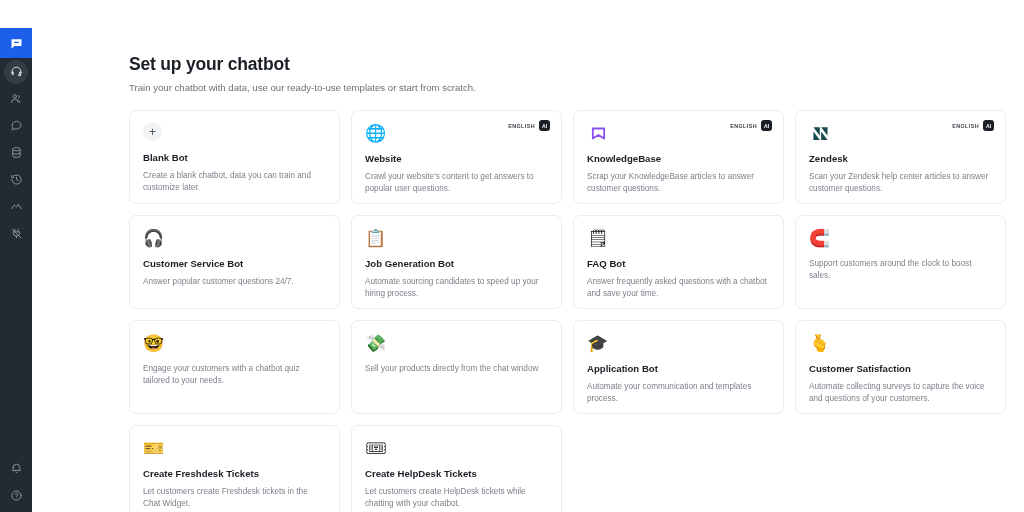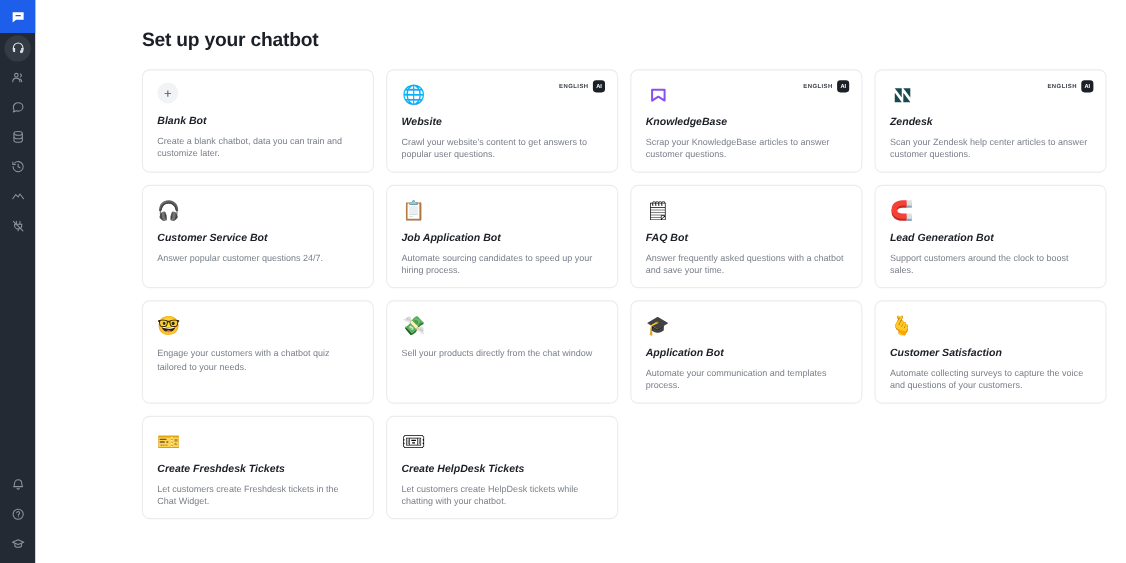--- a/index.html
+++ b/index.html
@@ -2,21 +2,21 @@
 <html><head>
 <meta charset="utf-8">
 <style>
   * { box-sizing: border-box; margin: 0; padding: 0; }
   html, body {
     width: 1024px; height: 512px;
     overflow: hidden;
     background: #ffffff;
     font-family: "Liberation Sans", sans-serif;
   }
-  .app { display: flex; width: 1024px; height: 371px; }
+  .app { display: flex; width: 1024px; height: 371px; margin-top: 28px; }
 
   
   .rail {
     width: 32px; height: 512px;
     background: #242a33;
     display: flex; flex-direction: column; align-items: center;
     position: relative; flex: 0 0 32px;
   }
   .rail-top { width: 100%; display: flex; flex-direction: column; align-items: center; }
   .rail-bottom { width: 100%; margin-top: auto; display: flex; flex-direction: column; align-items: center; padding-bottom: 4px; }
@@ -87,21 +87,21 @@
     margin-bottom: 9px;
   }
   .card-icon.plus {
     width: 19px; height: 19px; border-radius: 50%;
     background: #f2f3f5; color: #4d535c;
     font-size: 12px; font-weight: 400;
     margin-bottom: 11px;
   }
   .card-title {
     font-size: 9.6px; font-weight: 700; color: #1b1f26;
-    line-height: 1.2; margin-bottom: 6px; font-style: italic;
+    line-height: 1.2; margin-bottom: 6px;
   }
   .card-desc {
     font-size: 8.2px; color: #7b818b; line-height: 1.42;
   }
 </style>
 </head>
 <body>
 
 <div class="app">
 
@@ -209,20 +209,21 @@
             <path d="M2.5 9L12 5l9.5 4L12 13z"></path>
             <path d="M6.5 11v4c0 1.4 2.5 2.6 5.5 2.6s5.5-1.2 5.5-2.6v-4"></path>
           </svg>
         </span>
       </div>
     </div>
   </nav>
 
   <main class="main">
     <h1 class="page-title">Set up your chatbot</h1>
+    <p class="page-subtitle">Train your chatbot with data, use our ready-to-use templates or start from scratch.</p>
     <div class="grid" id="card-grid">
         <div class="card">
           <div class="card-icon plus">+</div>
           <div class="card-title">Blank Bot</div>
           <div class="card-desc">Create a blank chatbot, data you can train and customize later.</div>
         </div>
         <div class="card">
           <div class="card-badge">
             <span class="badge-lang">ENGLISH</span>
             <span class="badge-ai">AI</span>
@@ -260,31 +261,30 @@
           <div class="card-title">Zendesk</div>
           <div class="card-desc">Scan your Zendesk help center articles to answer customer questions.</div>
         </div>
         <div class="card">
           <div class="card-icon">🎧</div>
           <div class="card-title">Customer Service Bot</div>
           <div class="card-desc">Answer popular customer questions 24/7.</div>
         </div>
         <div class="card">
           <div class="card-icon">📋</div>
-          <div class="card-title">Job Application Bot</div>
+          <div class="card-title">Job Generation Bot</div>
           <div class="card-desc">Automate sourcing candidates to speed up your hiring process.</div>
         </div>
         <div class="card">
           <div class="card-icon">🗒</div>
           <div class="card-title">FAQ Bot</div>
           <div class="card-desc">Answer frequently asked questions with a chatbot and save your time.</div>
         </div>
         <div class="card">
           <div class="card-icon">🧲</div>
-          <div class="card-title">Lead Generation Bot</div>
           <div class="card-desc">Support customers around the clock to boost sales.</div>
         </div>
         <div class="card">
           <div class="card-icon">🤓</div>
           <div class="card-desc">Engage your customers with a chatbot quiz tailored to your needs.</div>
         </div>
         <div class="card">
           <div class="card-icon">💸</div>
           <div class="card-desc">Sell your products directly from the chat window</div>
         </div>

